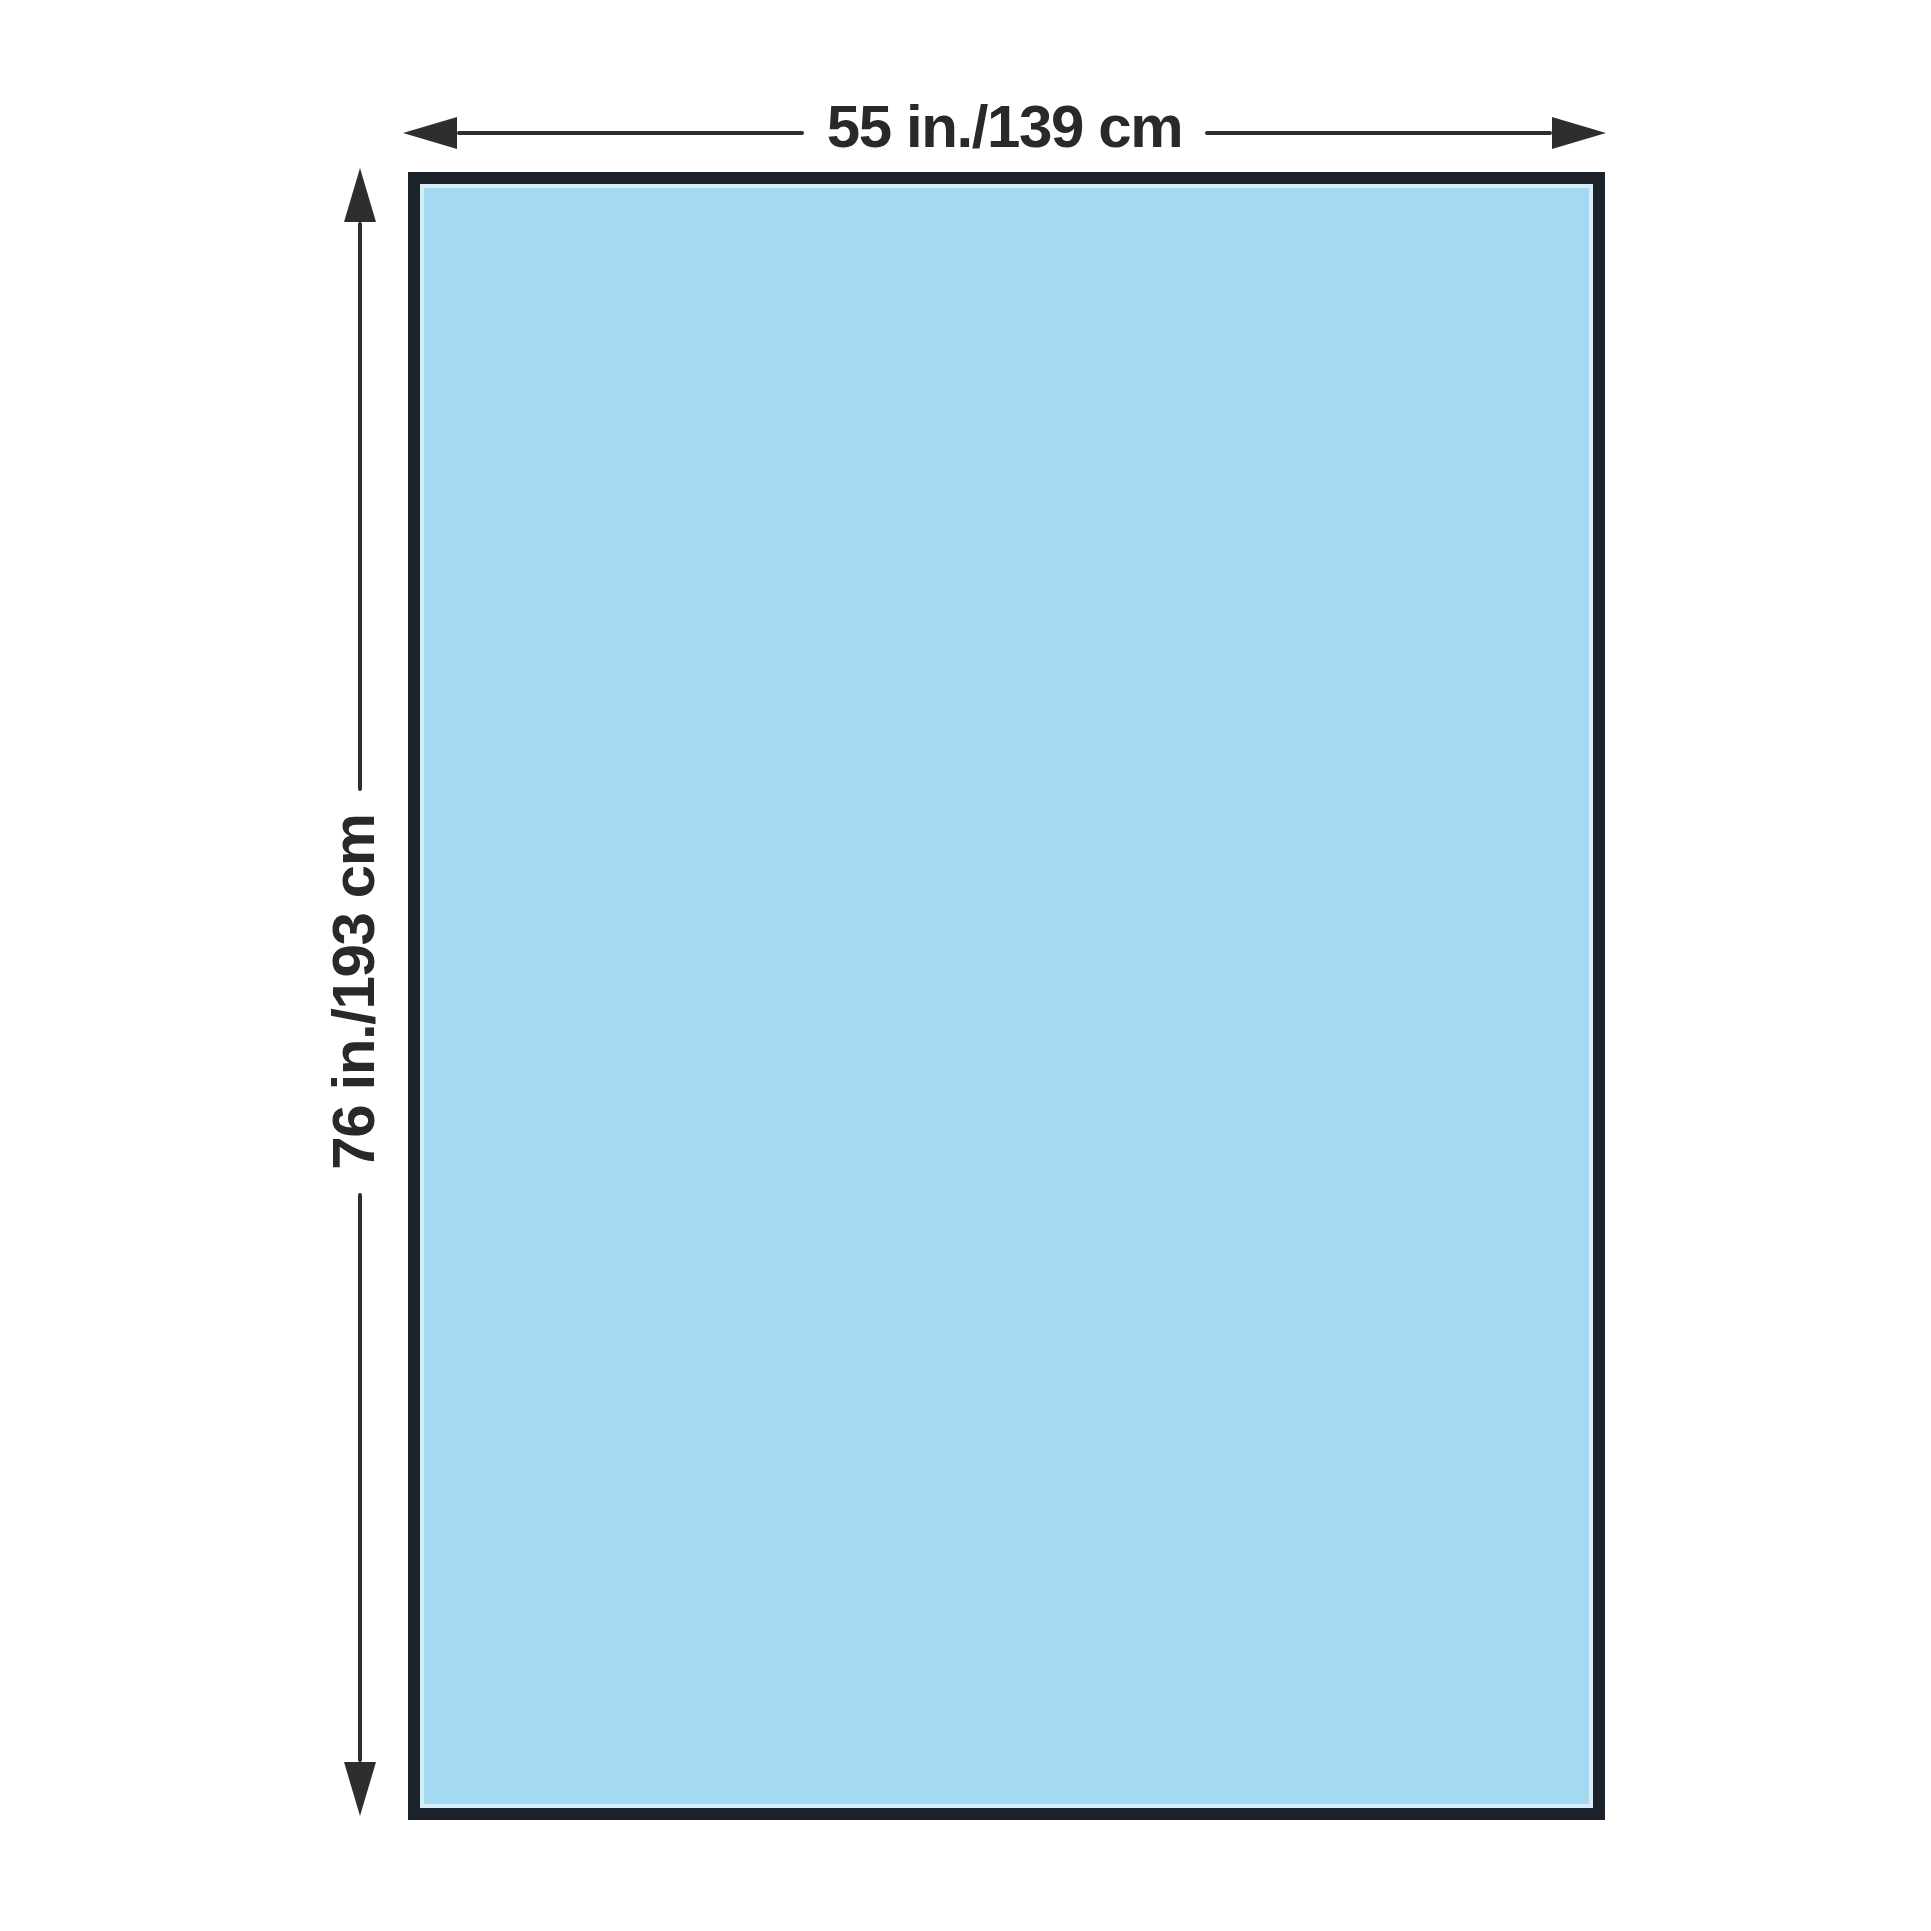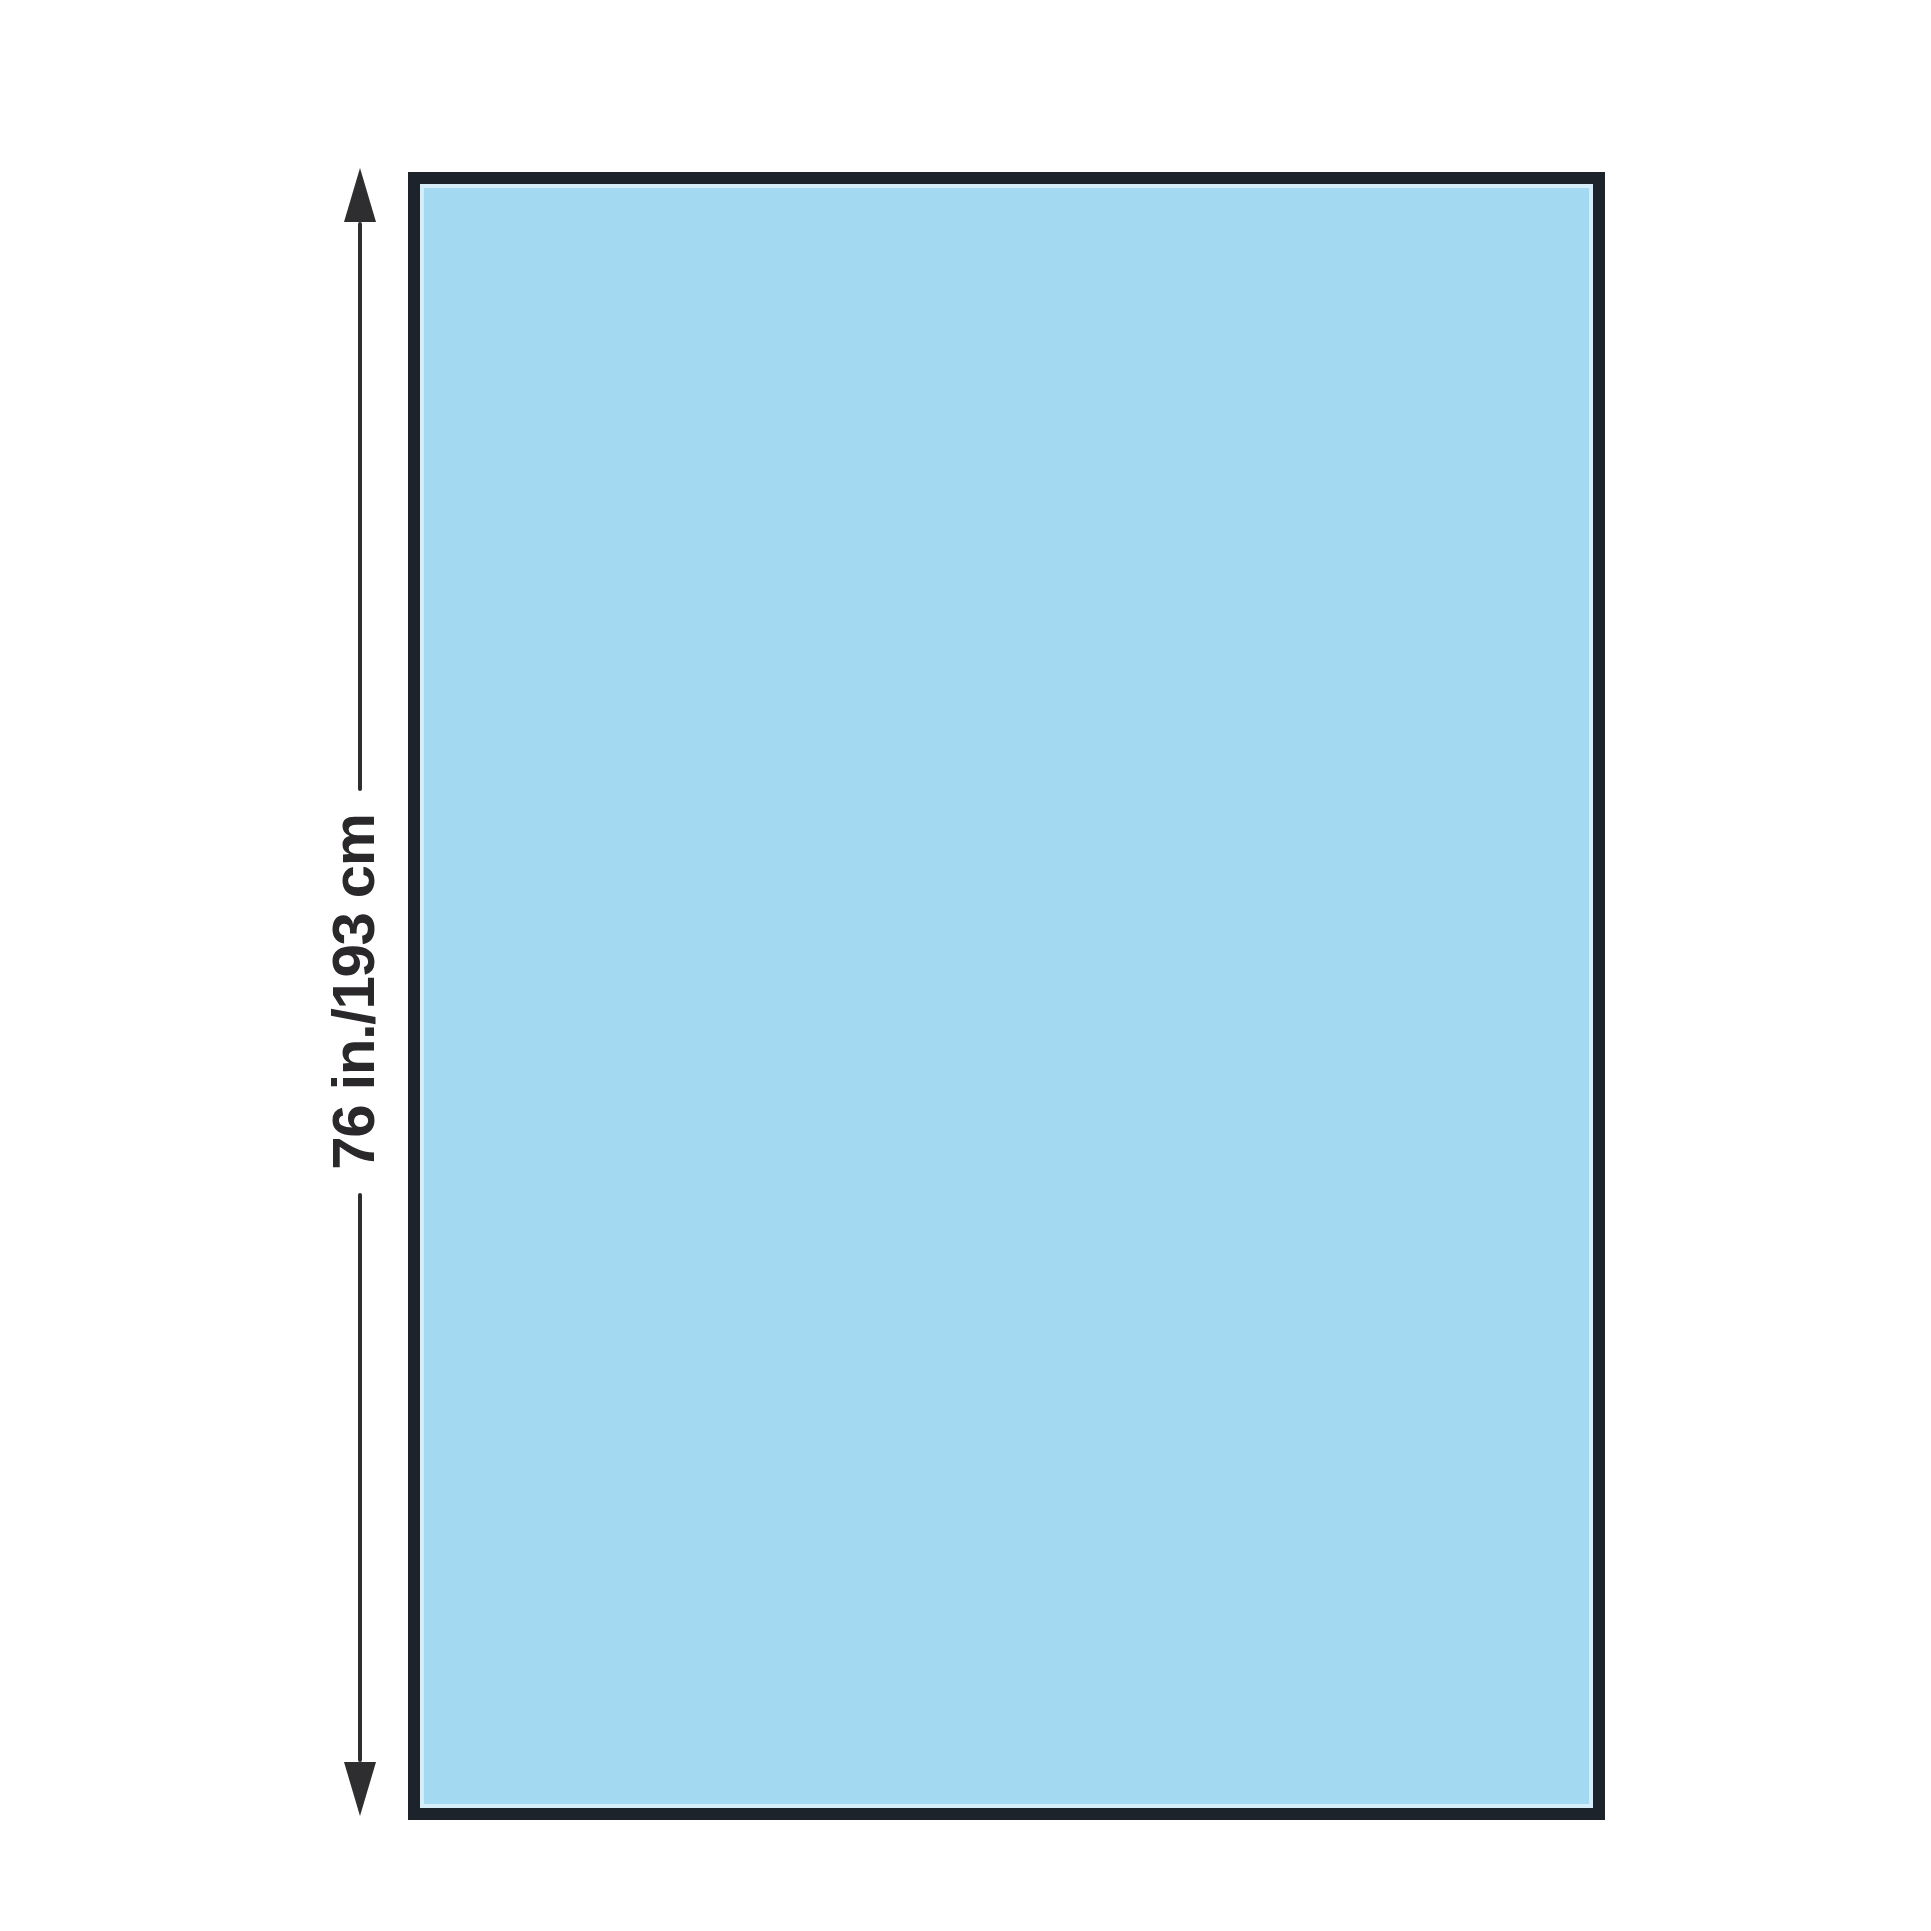--- a/index.html
+++ b/index.html
@@ -79,20 +79,27 @@
     transform: translateY(-5.8px); 
   }
 </style>
 </head>
 <body>
 
 <div class="canvas">
 
   <div class="drape"></div>
 
+  <div class="dim dim-h">
+    <span class="ah ah-left"></span>
+    <span class="dline"></span>
+    <span class="dim-label">55 in./139 cm</span>
+    <span class="dline"></span>
+    <span class="ah ah-right"></span>
+  </div>
 
   <div class="dim dim-v">
     <span class="ah ah-left"></span>
     <span class="dline"></span>
     <span class="dim-label">76 in./193 cm</span>
     <span class="dline"></span>
     <span class="ah ah-right"></span>
   </div>
 
 </div>

